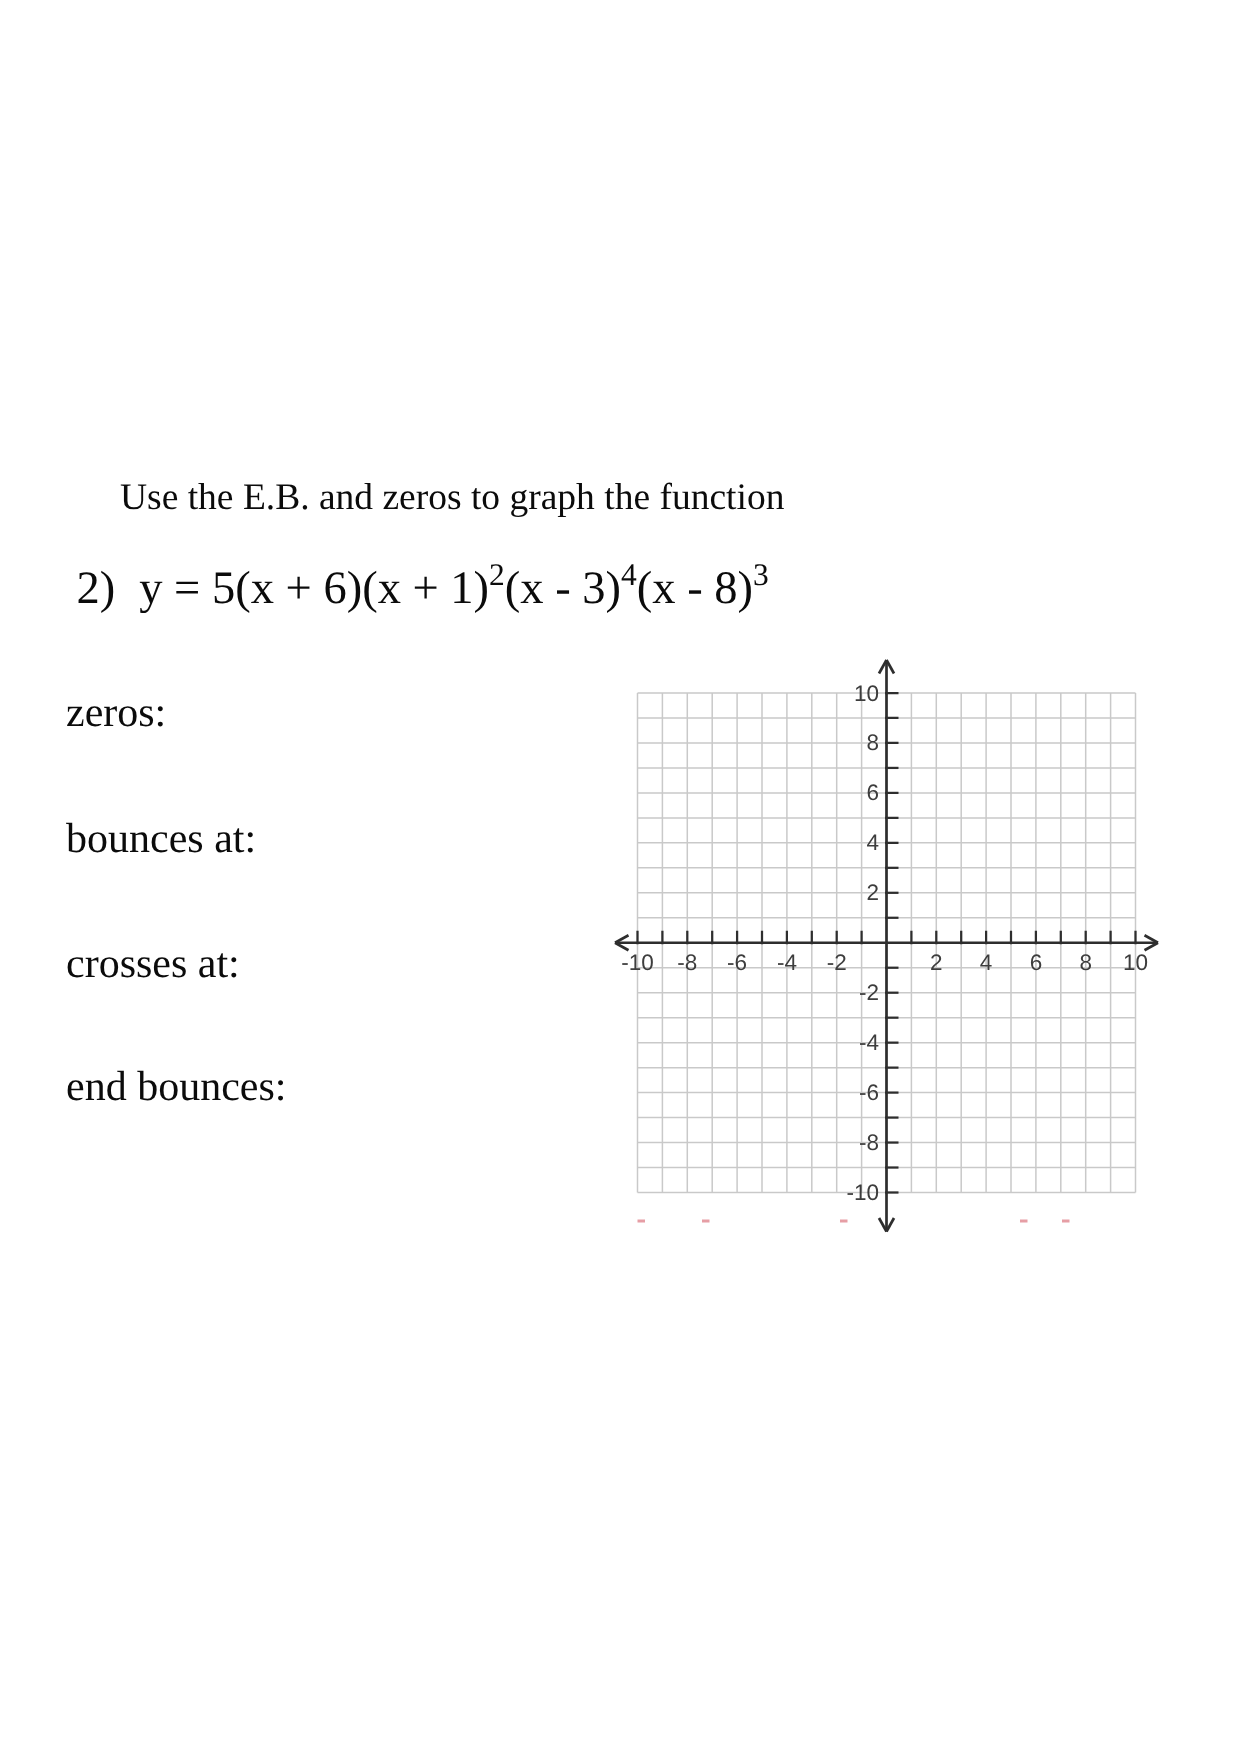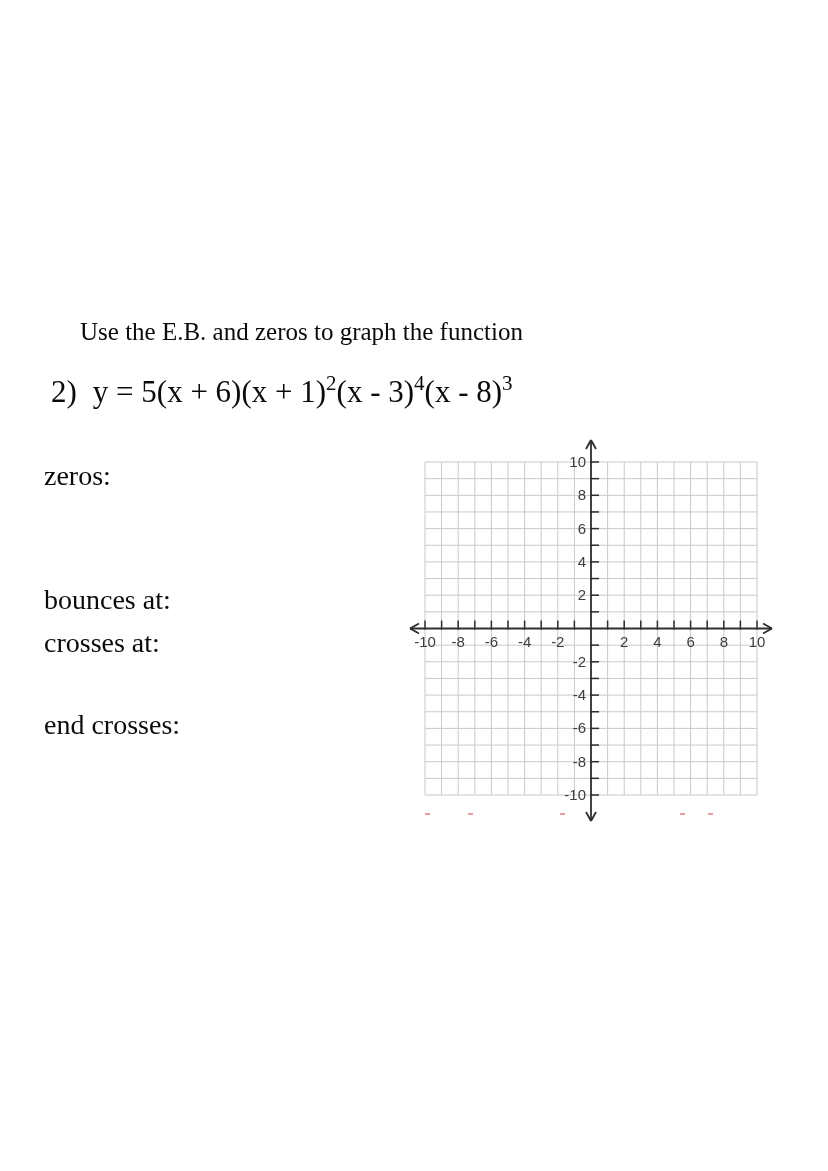--- a/index.html
+++ b/index.html
@@ -7,21 +7,21 @@
     width:828px;height:1171px;background:#ffffff;position:relative;
     font-family:"Liberation Serif", serif;color:#0b0b0b;overflow:hidden;
   }
   .abs{position:absolute;}
   .title{left:80px;top:313px;font-size:25px;line-height:38px;white-space:nowrap;}
   .equation{left:51px;top:372px;font-size:31px;line-height:40px;white-space:nowrap;}
   .pnum{margin-right:16px;}
   .sup{font-size:21px;position:relative;top:-12px;line-height:0;}
   .field{left:44px;font-size:28px;line-height:34px;white-space:nowrap;}
   .f-zeros{top:459px;}
-  .f-bounces{top:543px;margin-top:40px;}
+  .f-bounces{top:543px;}
   .f-crosses{top:626px;}
   .f-end{top:708px;}
   .graph{left:403px;top:436px;width:378px;height:392px;}
   svg text{
     font-family:"Liberation Sans", sans-serif;
     font-size:15px;
   }
 </style>
 </head>
 <body>
@@ -30,21 +30,21 @@
 
   <div class="abs title">Use the E.B. and zeros to graph the function</div>
 
   <div class="abs equation">
     <span class="pnum">2)</span><span>y = 5(x + 6)(x + 1)</span><span class="sup">2</span><span>(x - 3)</span><span class="sup">4</span><span>(x - 8)</span><span class="sup">3</span>
   </div>
 
   <div class="abs field f-zeros">zeros:</div>
   <div class="abs field f-bounces">bounces at:</div>
   <div class="abs field f-crosses">crosses at:</div>
-  <div class="abs field f-end">end crosses:</div>
+  <div class="abs field f-end">end bounces:</div>
 
   <svg id="grid-svg" class="abs graph" width="378" height="392" viewBox="0 0 378 392" aria-label="blank coordinate grid">
       <line x1="22" y1="26" x2="22" y2="359" stroke="#c9c9c9" stroke-width="1"></line>
       <line x1="38.6" y1="26" x2="38.6" y2="359" stroke="#c9c9c9" stroke-width="1"></line>
       <line x1="55.2" y1="26" x2="55.2" y2="359" stroke="#c9c9c9" stroke-width="1"></line>
       <line x1="71.80000000000001" y1="26" x2="71.80000000000001" y2="359" stroke="#c9c9c9" stroke-width="1"></line>
       <line x1="88.4" y1="26" x2="88.4" y2="359" stroke="#c9c9c9" stroke-width="1"></line>
       <line x1="105" y1="26" x2="105" y2="359" stroke="#c9c9c9" stroke-width="1"></line>
       <line x1="121.60000000000001" y1="26" x2="121.60000000000001" y2="359" stroke="#c9c9c9" stroke-width="1"></line>
       <line x1="138.20000000000002" y1="26" x2="138.20000000000002" y2="359" stroke="#c9c9c9" stroke-width="1"></line>

